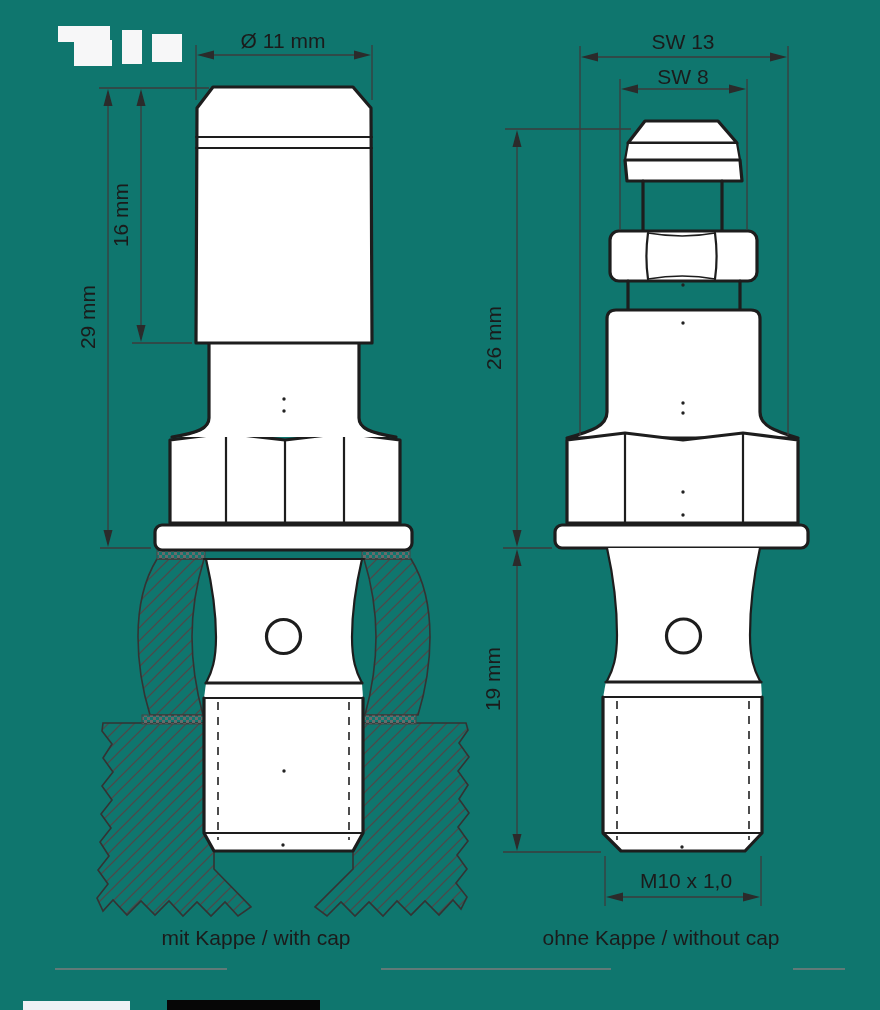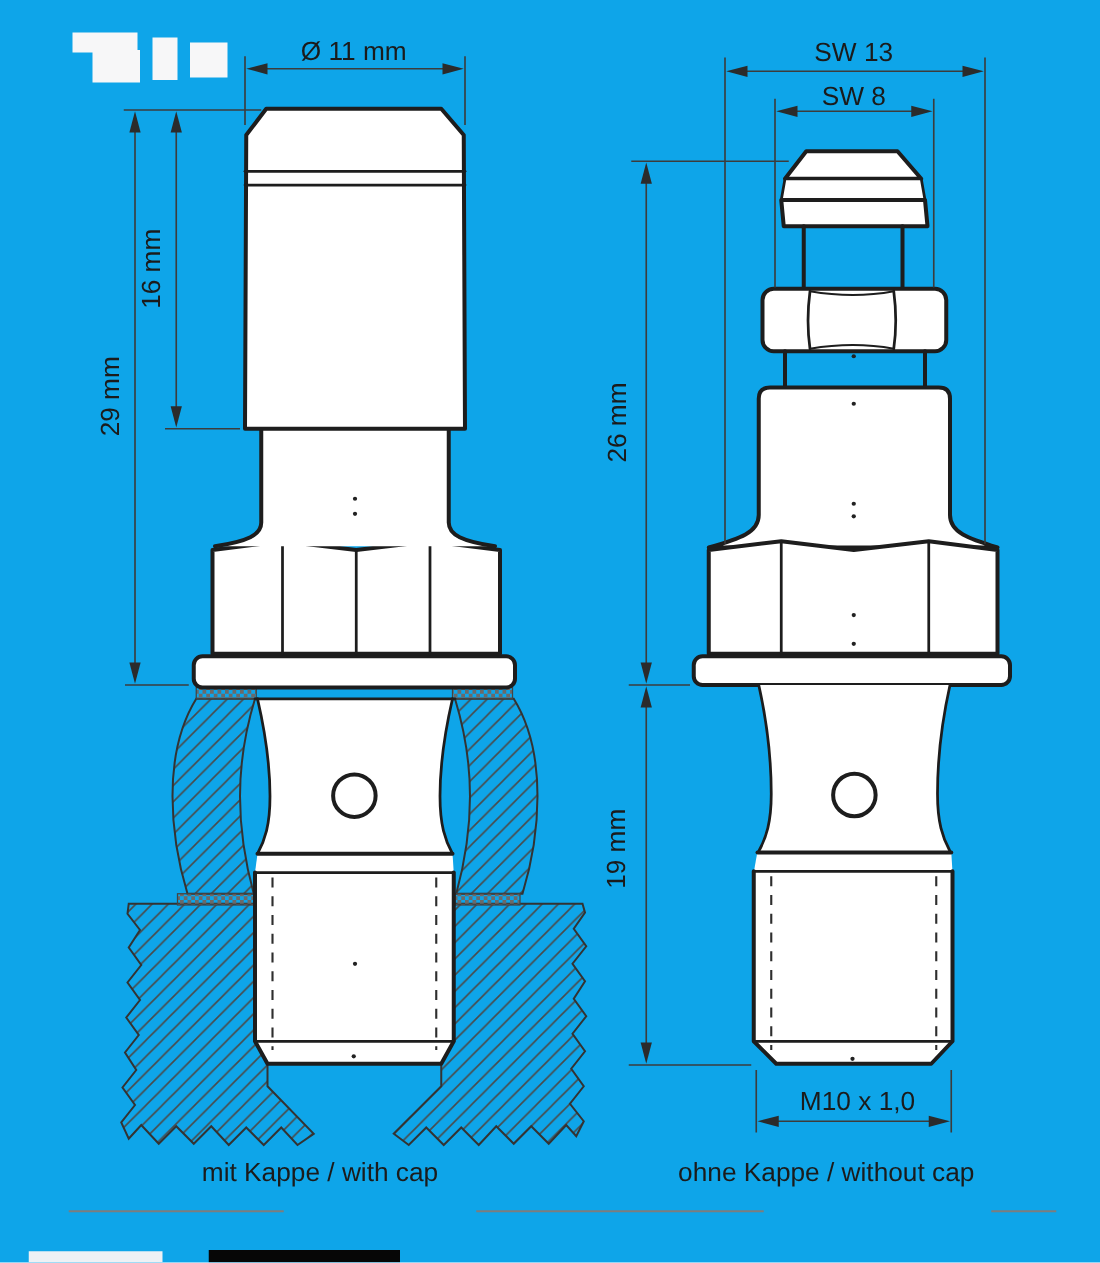--- a/index.html
+++ b/index.html
@@ -1,16 +1,16 @@
 <!DOCTYPE html>
 <html><head>
 <meta charset="utf-8">
 <style>
   html,body{margin:0;padding:0;background:#ffffff;}
-  .page{position:relative;width:880px;height:1010px;background:#0ea5e9;overflow:hidden;
+  .page{position:relative;width:880px;height:1010px;background:#0f766e;overflow:hidden;
         font-family:"Liberation Sans",sans-serif;}
   svg{display:block}
   .ol{stroke:#1d1d1d;fill:none;stroke-linejoin:round;stroke-linecap:round;}
   .w3{stroke-width:3.2;} .w2{stroke-width:2.2;} .w15{stroke-width:1.6;}
   .fillw{fill:#ffffff;}
   .dim{stroke:#3c3c3c;stroke-width:1.3;fill:none;}
   .arr{fill:#2b2b2b;stroke:none;}
   .dash{stroke:#2e2e2e;stroke-width:1.7;fill:none;stroke-dasharray:8 7;}
   .dot{fill:#222;stroke:none;}
   .lbl{fill:#1b1b1b;font-size:21px;font-family:"Liberation Sans",sans-serif;}

